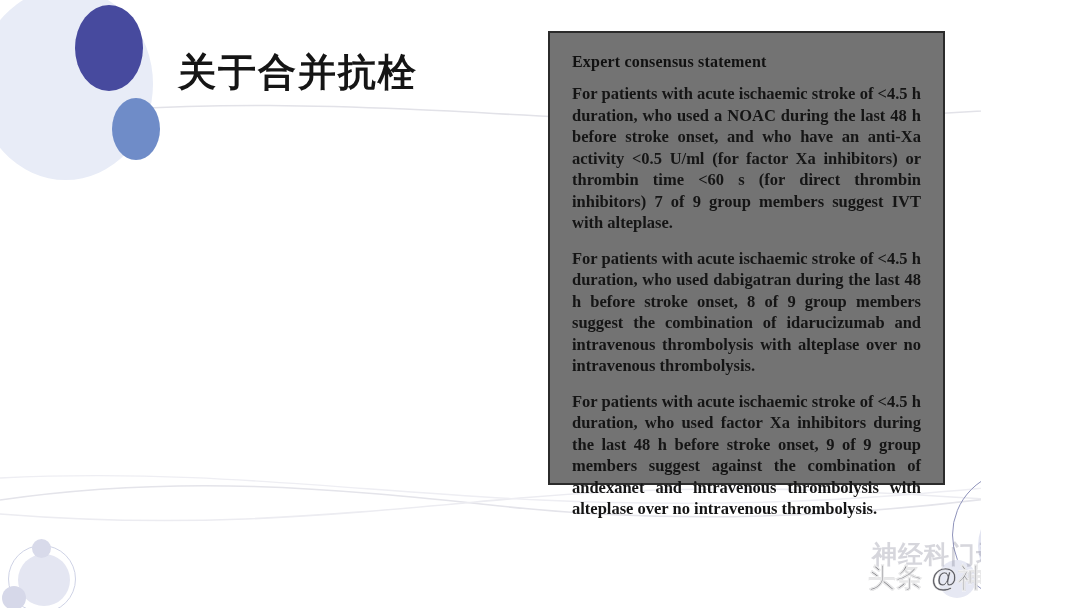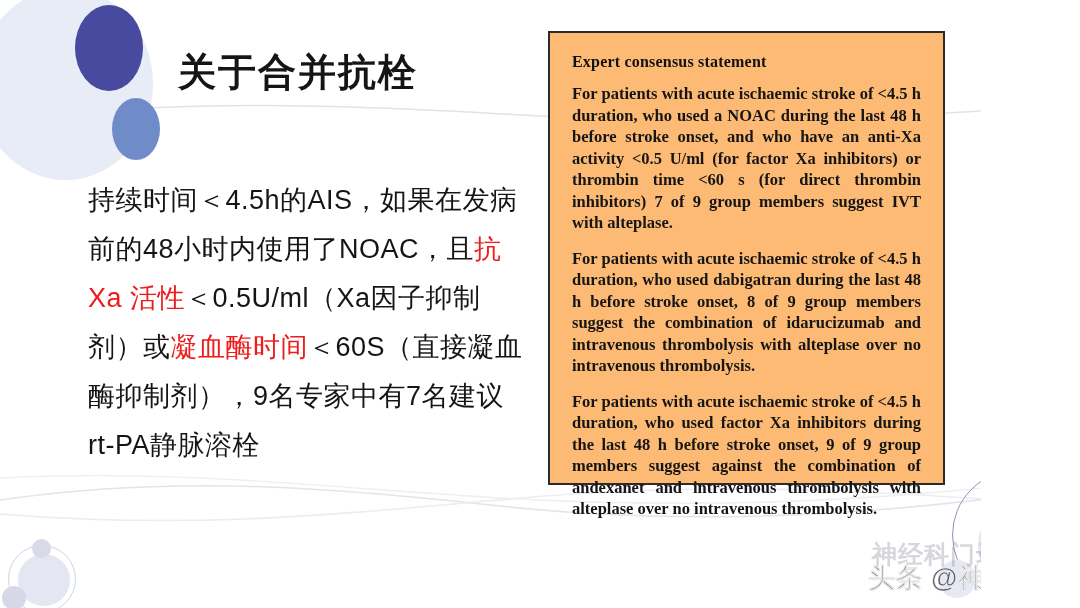--- a/index.html
+++ b/index.html
@@ -80,21 +80,21 @@
   #body-text .hl { color: #ee1c1c; }
 
   
   #consensus-box {
     position: absolute;
     left: 548px;
     top: 31px;
     width: 397px;
     height: 454px;
     border: 2.5px solid #2b2b2b;
-    background: #fdba74;
+    background: #737373;
     box-sizing: border-box;
     padding: 20px 22px 10px 22px;
   }
   #consensus-box .cb-title {
     font-family: "Liberation Serif", "DejaVu Serif", serif;
     font-size: 16px;
     font-weight: bold;
     color: #111;
     margin: 0 0 12px 0;
     letter-spacing: 0.2px;
@@ -173,21 +173,20 @@
   <div class="deco c-bl-dot1"></div>
   <div class="deco c-bl-dot2"></div>
 
   <div class="deco c-br-dot"></div>
   <div class="ring c-br-ring"></div>
   <div class="deco c-br-fill"></div>
   <div class="deco c-br-dot2"></div>
 
   <div id="title">关于合并抗栓</div>
 
-  <div id="body-text"><span>持续时间＜4.5h的AIS，如果在发病前的48小时内使用了NOAC，且</span><span class="hl">抗Xa 活性</span><span>＜0.5U/ml（Xa因子抑制剂）或</span><span class="hl">凝血酶时间</span><span>＜60S（直接凝血酶抑制剂），9名专家中有7名建议rt-PA静脉溶栓</span></div>
 
   <div id="consensus-box">
     <div class="cb-title">Expert consensus statement</div>
     <p class="cb-para">For patients with acute ischaemic stroke of &lt;4.5 h duration, who used a NOAC during the last 48 h before stroke onset, and who have an anti-Xa activity &lt;0.5 U/ml (for factor Xa inhibitors) or thrombin time &lt;60 s (for direct thrombin inhibitors) 7 of 9 group members suggest IVT with alteplase.</p>
     <p class="cb-para">For patients with acute ischaemic stroke of &lt;4.5 h duration, who used dabigatran during the last 48 h before stroke onset, 8 of 9 group members suggest the combination of idarucizumab and intravenous thrombolysis with alteplase over no intravenous thrombolysis.</p>
     <p class="cb-para">For patients with acute ischaemic stroke of &lt;4.5 h duration, who used factor Xa inhibitors during the last 48 h before stroke onset, 9 of 9 group members suggest against the combination of andexanet and intravenous thrombolysis with alteplase over no intravenous thrombolysis.</p>
   </div>
 
 
   <div class="wm" id="wm-faint">神经科门录本</div>

